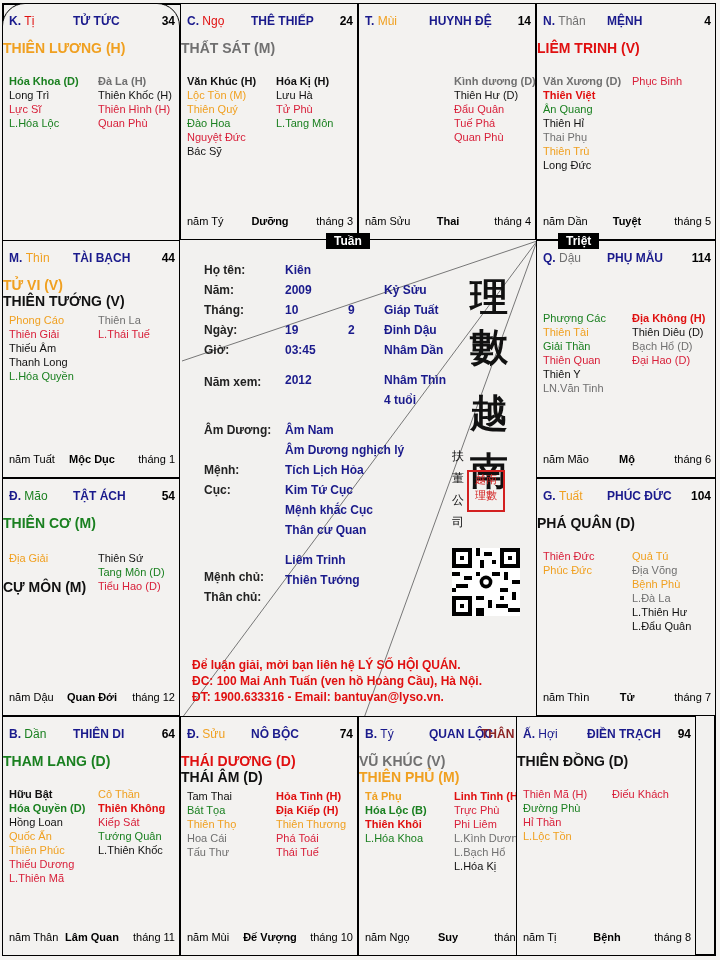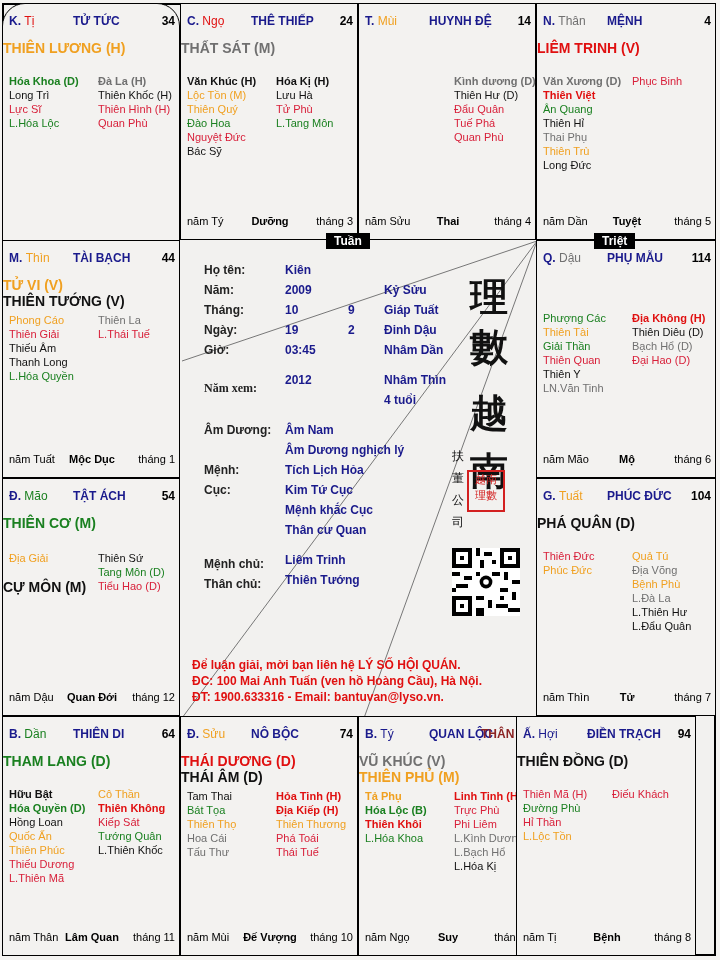--- a/index.html
+++ b/index.html
@@ -381,30 +381,30 @@
       </div>
       <div class="ftr">
     <span class="ts">Bệnh</span>
     <span class="y">năm Tị</span>
     <span class="m">tháng 8</span>
   </div>
     </div>
   </div>
 
 <div class="tag" style="left:326px;top:233px;">Tuần</div>
-<div class="tag" style="left:594px;top:233px;">Triệt</div>
+<div class="tag" style="left:558px;top:233px;">Triệt</div>
 
 <div class="center">
   <div class="info" style="left:24px;top:22px;">
     <div class="lbl">Họ tên:</div>
     <div class="lbl">Năm:</div>
     <div class="lbl">Tháng:</div>
     <div class="lbl">Ngày:</div>
     <div class="lbl">Giờ:</div>
-    <div class="lbl" style="margin-top:18px;font-family:Liberation Serif, serif;">Năm xem:</div>
+    <div class="lbl" style="margin-top:12px;">Năm xem:</div>
   </div>
   <div class="info" style="left:105px;top:22px;">
     <div class="val">Kiên</div>
     <div class="val">2009</div>
     <div class="val">10</div>
     <div class="val">19</div>
     <div class="val">03:45</div>
     <div class="val" style="margin-top:10px;">2012</div>
   </div>
   <div class="info" style="left:168px;top:62px;">
@@ -419,21 +419,21 @@
     <div class="val" style="margin-top:10px;">Nhâm Thìn</div>
     <div class="val">4 tuổi</div>
   </div>
 
   <div class="info" style="left:24px;top:182px;">
     <div class="lbl">Âm Dương:</div>
     <div class="lbl" style="height:20px;"></div>
     <div class="lbl">Mệnh:</div>
     <div class="lbl">Cục:</div>
     <div class="lbl" style="height:40px;"></div>
-    <div class="lbl" style="margin-top:14px;">Mệnh chủ:</div>
+    <div class="lbl" style="margin-top:27px;">Mệnh chủ:</div>
     <div class="lbl">Thân chủ:</div>
   </div>
   <div class="info" style="left:105px;top:182px;">
     <div class="val">Âm Nam</div>
     <div class="val">Âm Dương nghịch lý</div>
     <div class="val">Tích Lịch Hỏa</div>
     <div class="val">Kim Tứ Cục</div>
     <div class="val">Mệnh khắc Cục</div>
     <div class="val">Thân cư Quan</div>
     <div class="val" style="margin-top:10px;">Liêm Trinh</div>

